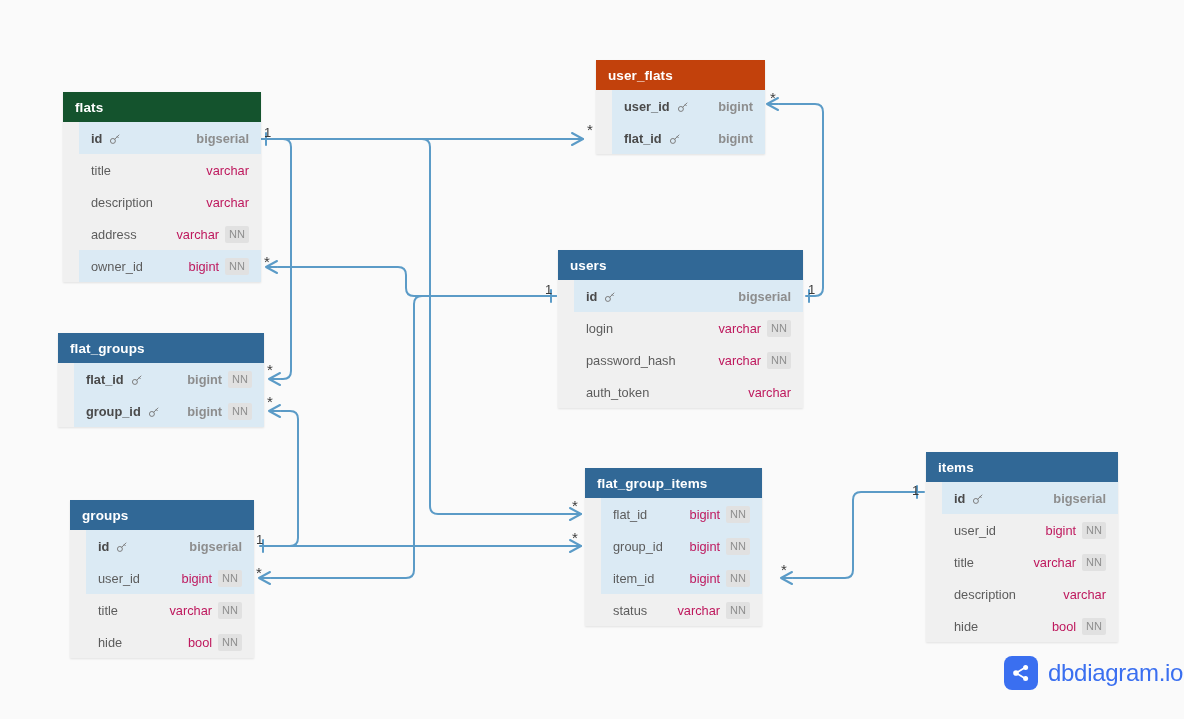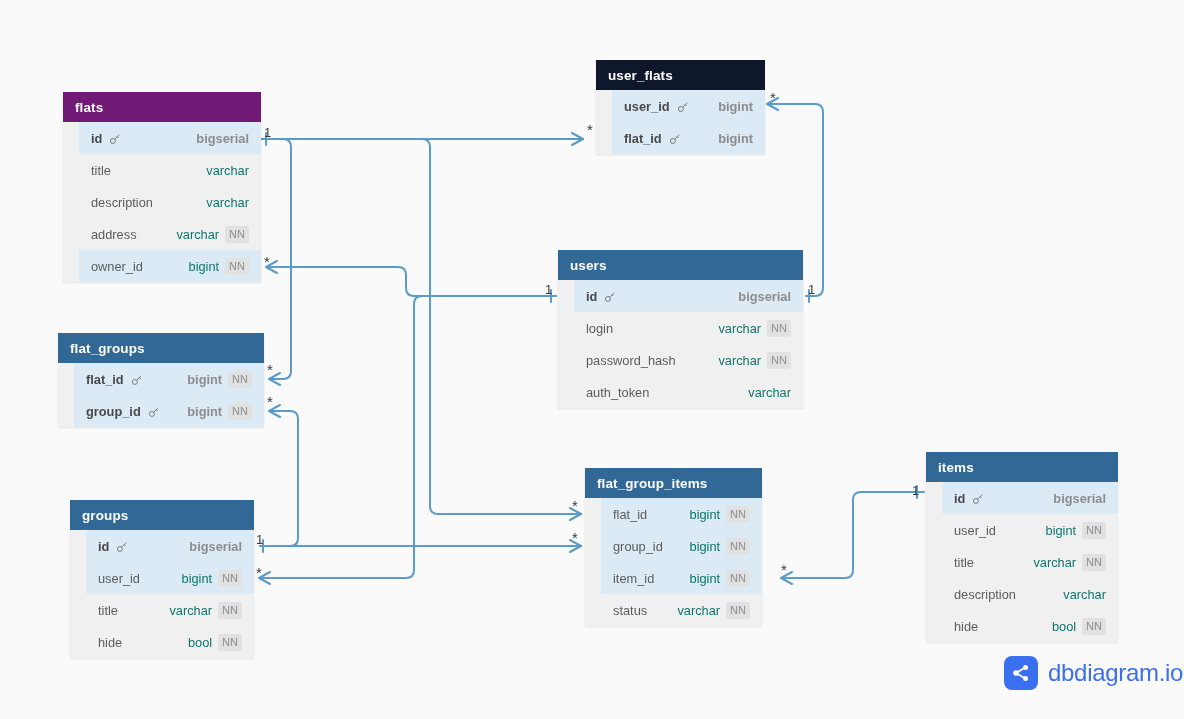--- a/index.html
+++ b/index.html
@@ -66,21 +66,21 @@
     display: flex;
     align-items: center;
     gap: 4px;
   }
   .row.pk .name {
     color: #4a4a4a;
     font-weight: bold;
   }
   .row .spacer { flex: 1 1 auto; }
   .row .type {
-    color: #0f766e;
+    color: #be185d;
     white-space: nowrap;
   }
   .row.pk .type {
     color: #8d8d8d;
     font-weight: bold;
   }
   .nn {
     display: inline-block;
     margin-left: 6px;
     background: #e1e1e1;
@@ -180,21 +180,21 @@
       <use href="#crowfoot-r" x="269" y="411"></use>
       <use href="#crowfoot-r" x="259" y="578"></use>
       <use href="#crowfoot-l" x="581" y="514"></use>
       <use href="#crowfoot-l" x="581" y="546"></use>
       <use href="#crowfoot-r" x="781" y="578"></use>
     </g>
   </svg>
 
   <div id="tables-layer">
       <div class="table-box" style="left: 63px; top: 92px; width: 198px;">
-        <div class="table-header" style="background: #701a75;">
+        <div class="table-header" style="background: #14532d;">
           <span>flats</span>
         </div>
         <div class="row hl pk">
           <span class="name">id<span class="key-icon"><svg viewBox="0 0 16 16" width="12" height="12" aria-hidden="true">
                 <circle cx="5.2" cy="10.6" r="3.3" fill="none" stroke="#7a7a7a" stroke-width="1.3"></circle>
                 <path d="M7.6,8.3 L13.2,2.7 M11.0,4.9 L12.4,6.3" fill="none" stroke="#7a7a7a" stroke-width="1.3" stroke-linecap="round"></path>
               </svg></span></span>
           <span class="spacer"></span>
           <span class="type">bigserial</span>
         </div>
@@ -269,21 +269,21 @@
           <span class="nn">NN</span>
         </div>
         <div class="row">
           <span class="name">hide</span>
           <span class="spacer"></span>
           <span class="type">bool</span>
           <span class="nn">NN</span>
         </div>
       </div>
       <div class="table-box" style="left: 596px; top: 60px; width: 169px;">
-        <div class="table-header" style="background: #0f172a;">
+        <div class="table-header" style="background: #c2410c;">
           <span>user_flats</span>
         </div>
         <div class="row hl pk">
           <span class="name">user_id<span class="key-icon"><svg viewBox="0 0 16 16" width="12" height="12" aria-hidden="true">
                 <circle cx="5.2" cy="10.6" r="3.3" fill="none" stroke="#7a7a7a" stroke-width="1.3"></circle>
                 <path d="M7.6,8.3 L13.2,2.7 M11.0,4.9 L12.4,6.3" fill="none" stroke="#7a7a7a" stroke-width="1.3" stroke-linecap="round"></path>
               </svg></span></span>
           <span class="spacer"></span>
           <span class="type">bigint</span>
         </div>

